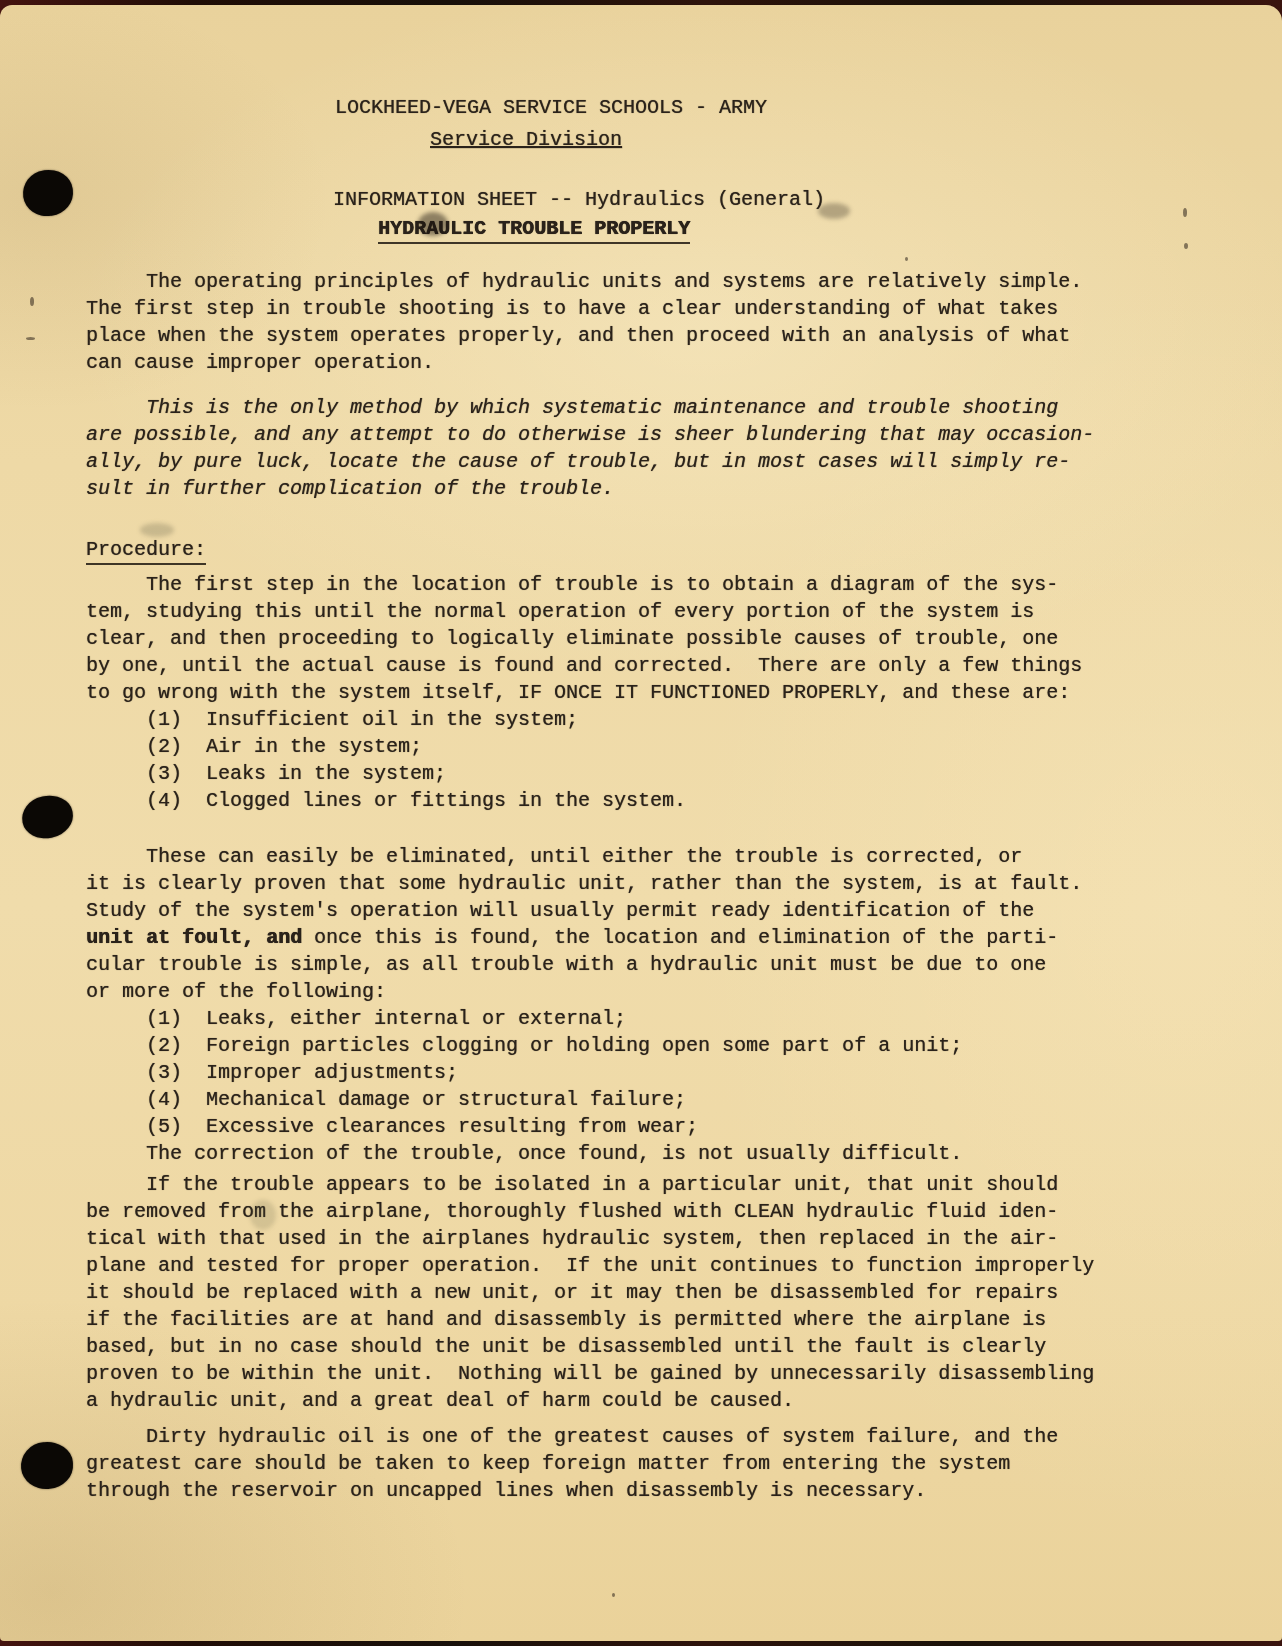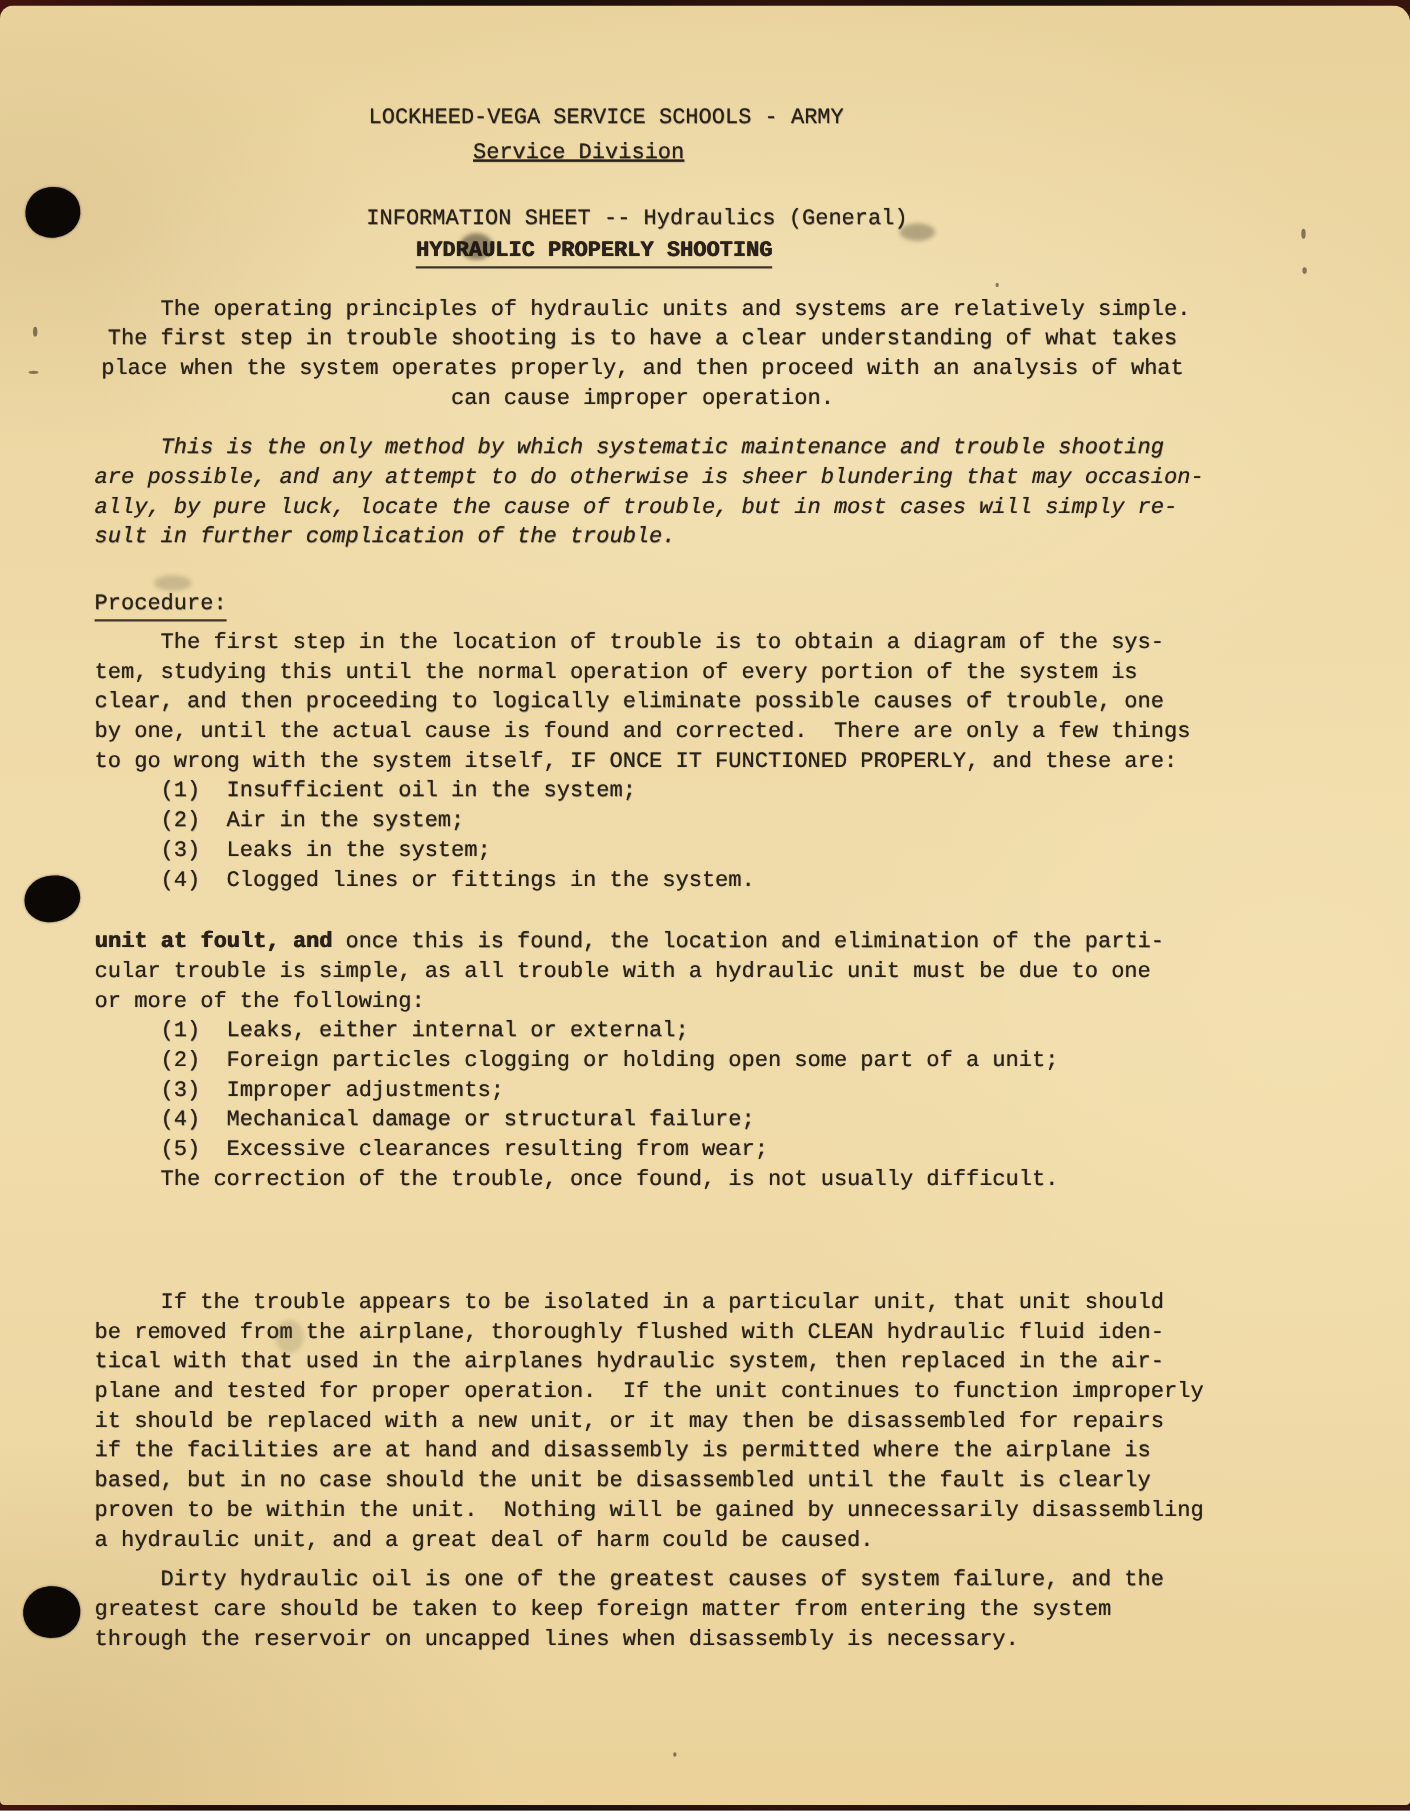--- a/index.html
+++ b/index.html
@@ -52,23 +52,23 @@
 
 <div class="paper">
 
   <div class="hole" style="left:23px; top:165px; width:50px; height:46px; transform:rotate(-8deg);"></div>
   <div class="hole" style="left:22px; top:791px; width:51px; height:42px; transform:rotate(-12deg);"></div>
   <div class="hole" style="left:21px; top:1437px; width:52px; height:47px; transform:rotate(-5deg);"></div>
 
   <div class="txt" style="left:335px; top:89px;">LOCKHEED-VEGA SERVICE SCHOOLS - ARMY</div>
   <div class="txt" style="left:430px; top:121px;text-decoration:underline;">Service Division</div>
   <div class="txt" style="left:333px; top:165px;margin-top:16px;">INFORMATION SHEET -- Hydraulics (General)</div>
-  <div class="txt bold-typed" style="left:378px; top:210px;"><span class="underlined">HYDRAULIC PROPERLY SHOOTING</span></div>
+  <div class="txt bold-typed" style="left:378px; top:210px;"><span class="underlined">HYDRAULIC TROUBLE PROPERLY</span></div>
 
-  <div class="txt" style="left:86px; top:263px;text-align:center;">     The operating principles of hydraulic units and systems are relatively simple.
+  <div class="txt" style="left:86px; top:263px;">     The operating principles of hydraulic units and systems are relatively simple.
 The first step in trouble shooting is to have a clear understanding of what takes
 place when the system operates properly, and then proceed with an analysis of what
 can cause improper operation.</div>
 
   <div class="txt" style="left:86px; top:389px;font-style:italic;">     This is the only method by which systematic maintenance and trouble shooting
 are possible, and any attempt to do otherwise is sheer blundering that may occasion-
 ally, by pure luck, locate the cause of trouble, but in most cases will simply re-
 sult in further complication of the trouble.</div>
 
   <div class="txt" style="left:86px; top:531px;"><span class="underlined">Procedure:</span></div>
@@ -76,21 +76,24 @@
   <div class="txt" style="left:86px; top:566px;">     The first step in the location of trouble is to obtain a diagram of the sys-
 tem, studying this until the normal operation of every portion of the system is
 clear, and then proceeding to logically eliminate possible causes of trouble, one
 by one, until the actual cause is found and corrected.  There are only a few things
 to go wrong with the system itself, IF ONCE IT FUNCTIONED PROPERLY, and these are:
      (1)  Insufficient oil in the system;
      (2)  Air in the system;
      (3)  Leaks in the system;
      (4)  Clogged lines or fittings in the system.</div>
 
-  <div class="txt" style="left:86px; top:838px;"><span class="bold-typed">unit at foult, and</span><span> once this is found, the location and elimination of the parti-
+  <div class="txt" style="left:86px; top:838px;"><span>     These can easily be eliminated, until either the trouble is corrected, or
+it is clearly proven that some hydraulic unit, rather than the system, is at fault.
+Study of the system's operation will usually permit ready identification of the
+</span><span class="bold-typed">unit at foult, and</span><span> once this is found, the location and elimination of the parti-
 cular trouble is simple, as all trouble with a hydraulic unit must be due to one
 or more of the following:
      (1)  Leaks, either internal or external;
      (2)  Foreign particles clogging or holding open some part of a unit;
      (3)  Improper adjustments;
      (4)  Mechanical damage or structural failure;
      (5)  Excessive clearances resulting from wear;
      The correction of the trouble, once found, is not usually difficult.</span></div>
 
   <div class="txt" style="left:86px; top:1418px;">     Dirty hydraulic oil is one of the greatest causes of system failure, and the

